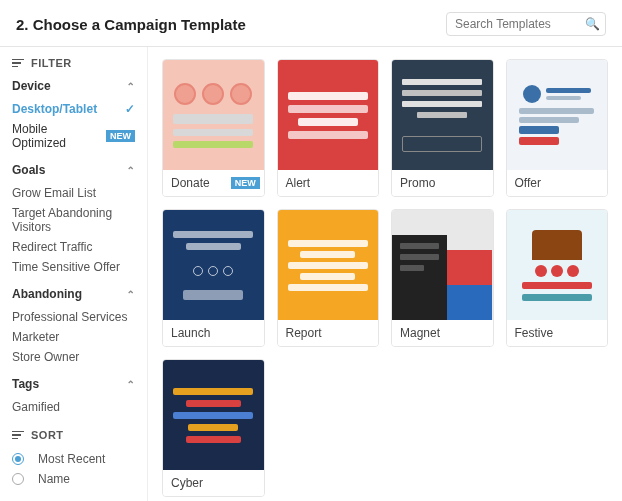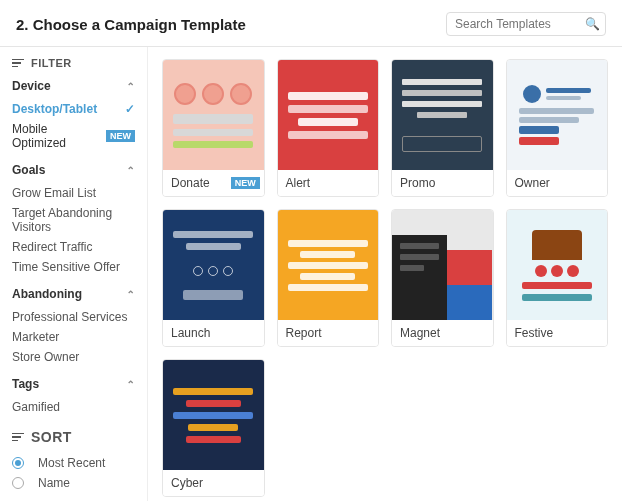--- a/index.html
+++ b/index.html
@@ -29,21 +29,21 @@
 
     .sidebar-item { font-size: 12px; color: #555; padding: 3px 0; cursor: pointer; }
 
     .device-item { display: flex; align-items: center; justify-content: space-between; padding: 3px 0; }
     .device-label { font-size: 12px; }
     .device-label.active { color: #4a9fd4; font-weight: 700; }
     .check-mark { color: #4a9fd4; font-size: 12px; font-weight: 700; }
 
     .badge-new { background: #4a9fd4; color: #fff; font-size: 9px; font-weight: 700; padding: 1px 4px; border-radius: 0; margin-left: 16px; }
 
-    .sort-header { display: flex; align-items: center; gap: 5px; font-size: 14px; font-weight: 700; color: #555; text-transform: uppercase; letter-spacing: 0.5px; margin: 12px 0 8px 0; }
+    .sort-header { display: flex; align-items: center; gap: 5px; font-size: 11px; font-weight: 700; color: #555; text-transform: uppercase; letter-spacing: 0.5px; margin: 12px 0 8px 0; }
 
     .radio-item { display: flex; align-items: center; gap: 14px; padding: 3px 0; cursor: pointer; font-size: 12px; color: #555; }
     .radio-circle { width: 12px; height: 12px; border-radius: 50%; border: 1.5px solid #aaa; display: flex; align-items: center; justify-content: center; }
     .radio-circle.checked { border-color: #4a9fd4; }
     .radio-dot { width: 6px; height: 6px; border-radius: 50%; background: #4a9fd4; }
 
     
     .main { flex: 1; padding: 12px 14px; }
     .template-grid { display: grid; grid-template-columns: repeat(4, 1fr); gap: 12px; }
 
@@ -261,21 +261,21 @@
             </div>
             <div class="social-lines">
               <div class="social-bar" style="width:75px;"></div>
               <div class="social-bar" style="width:60px;"></div>
               <div class="social-bar blue" style="height:8px;width:40px;"></div>
               <div class="social-bar red"></div>
             </div>
           </div>
         </div>
         <div class="template-label">
-          <span>Owner</span>
+          <span>Offer</span>
         </div>
       </div>
 
       <div class="template-card">
         <div class="template-thumb">
           <div class="thumb-launch">
             <div class="launch-bar"></div>
             <div class="launch-bar short"></div>
             <div style="height:6px;"></div>
             <div class="launch-dots">

